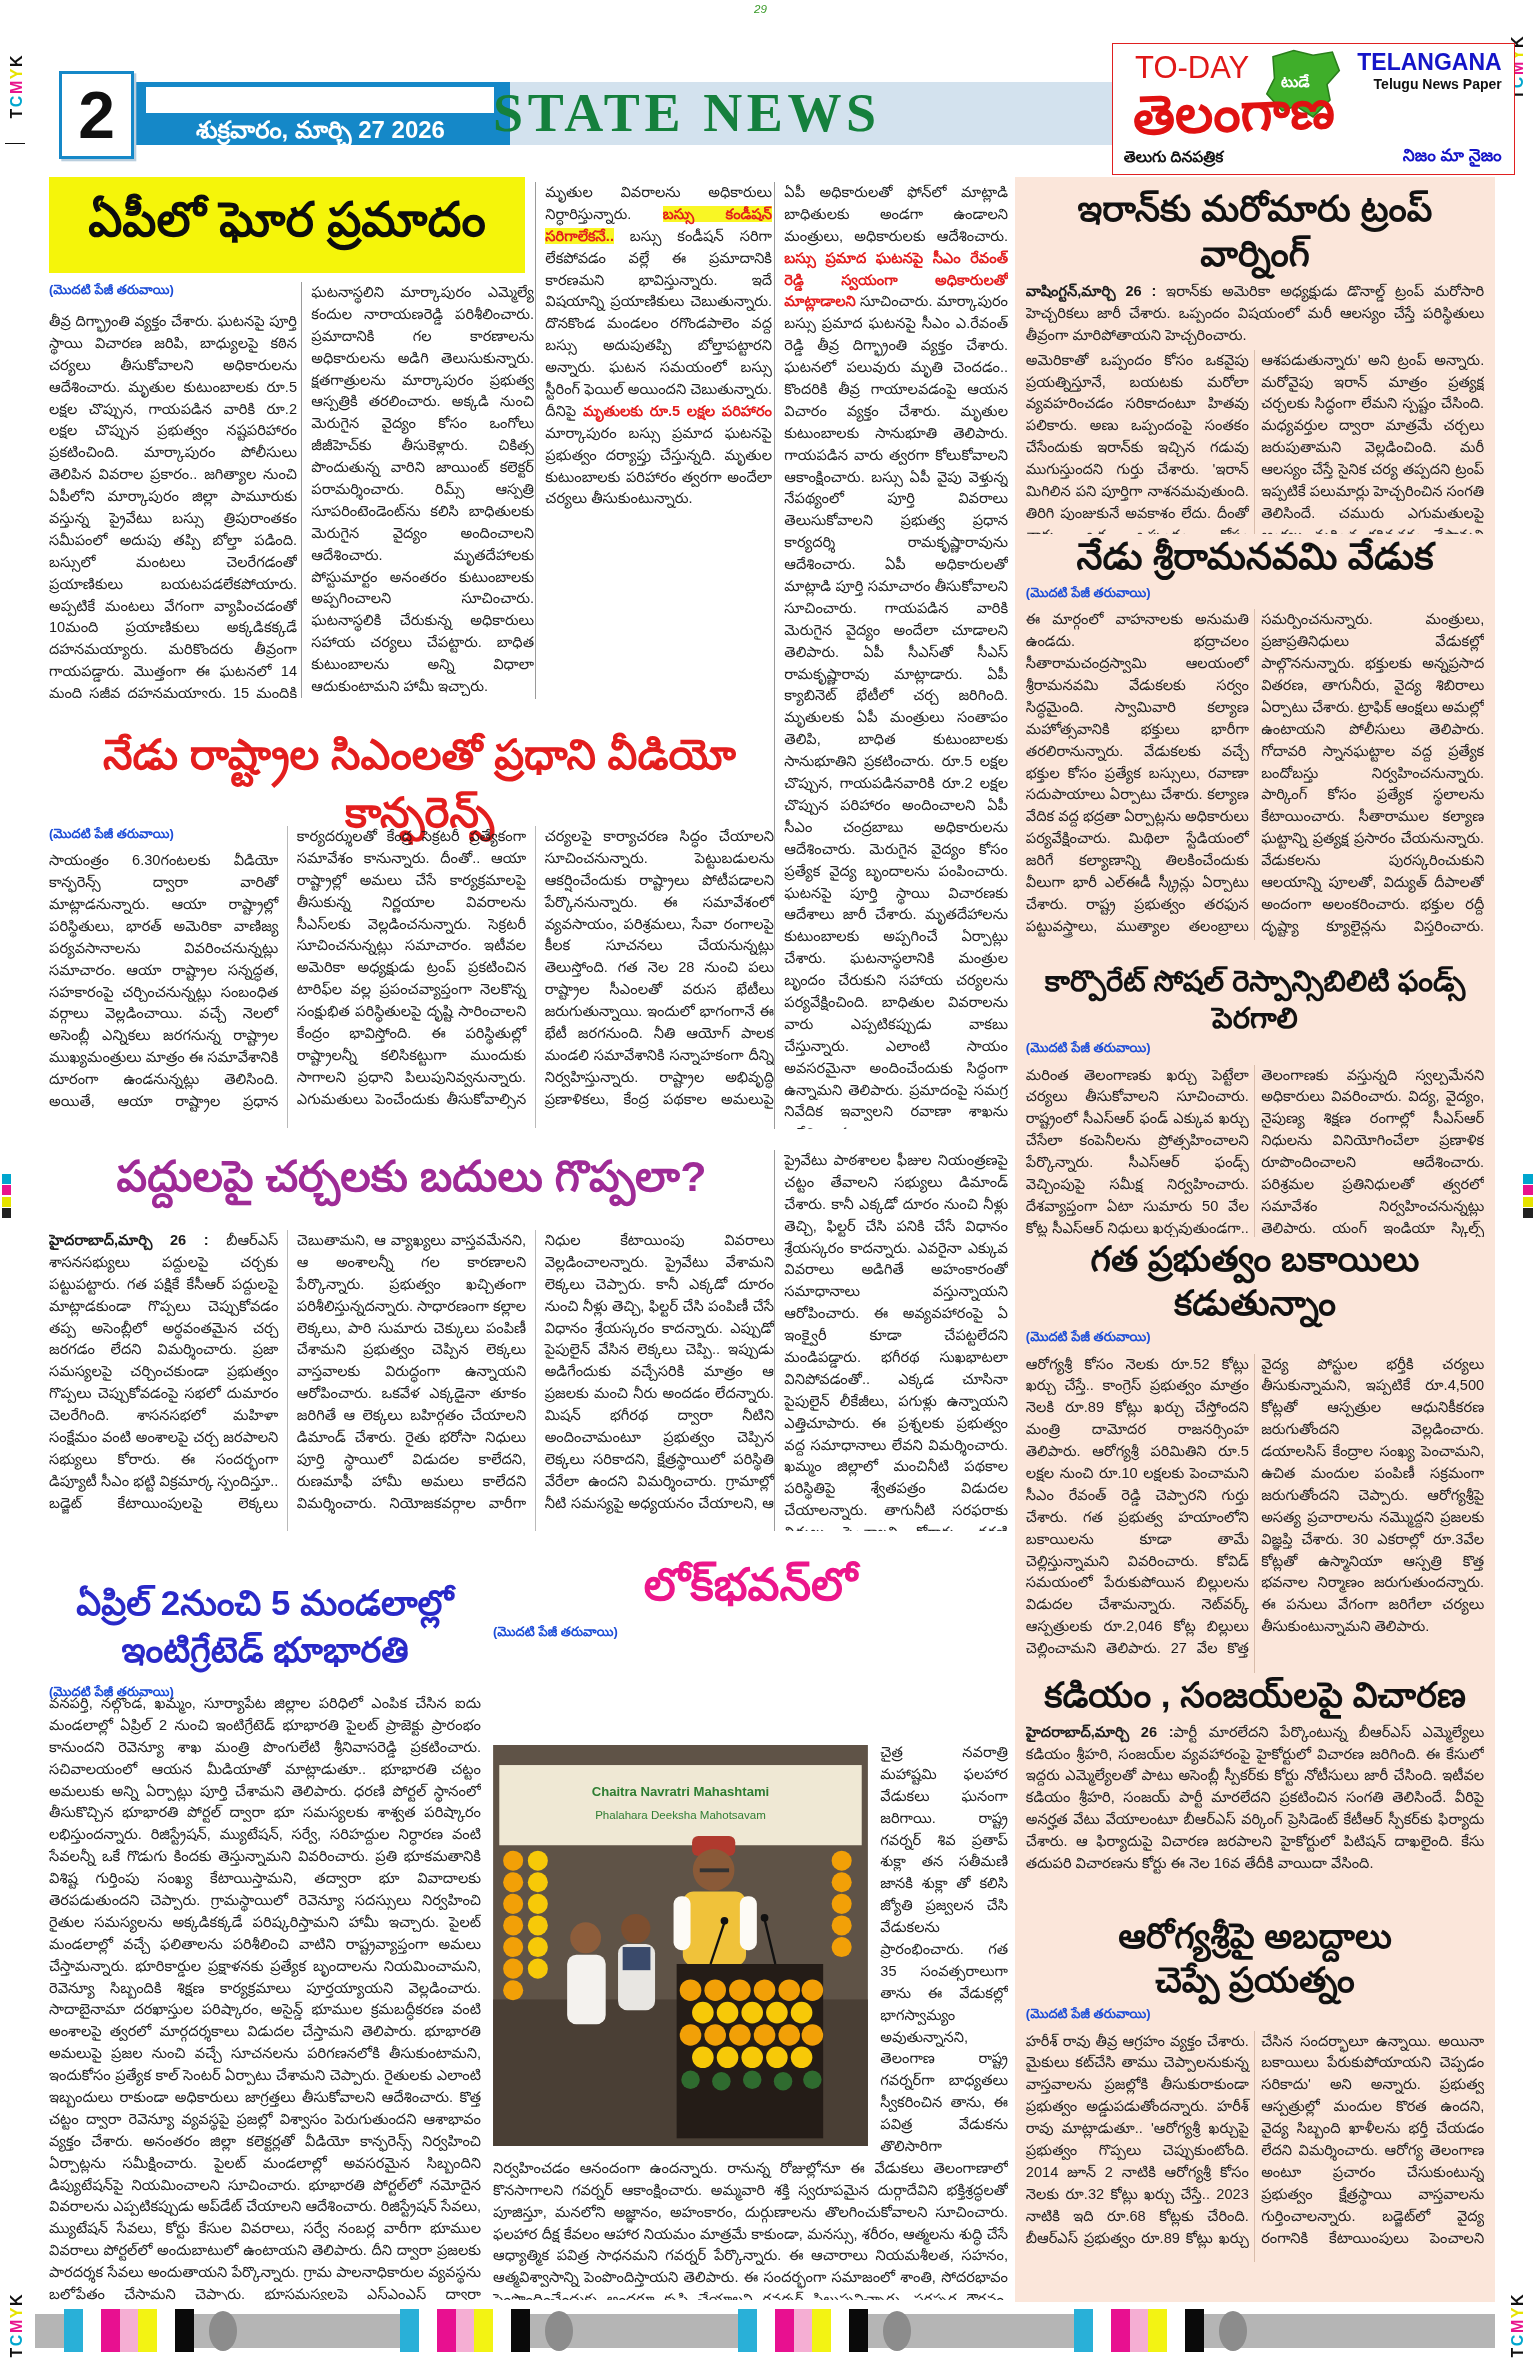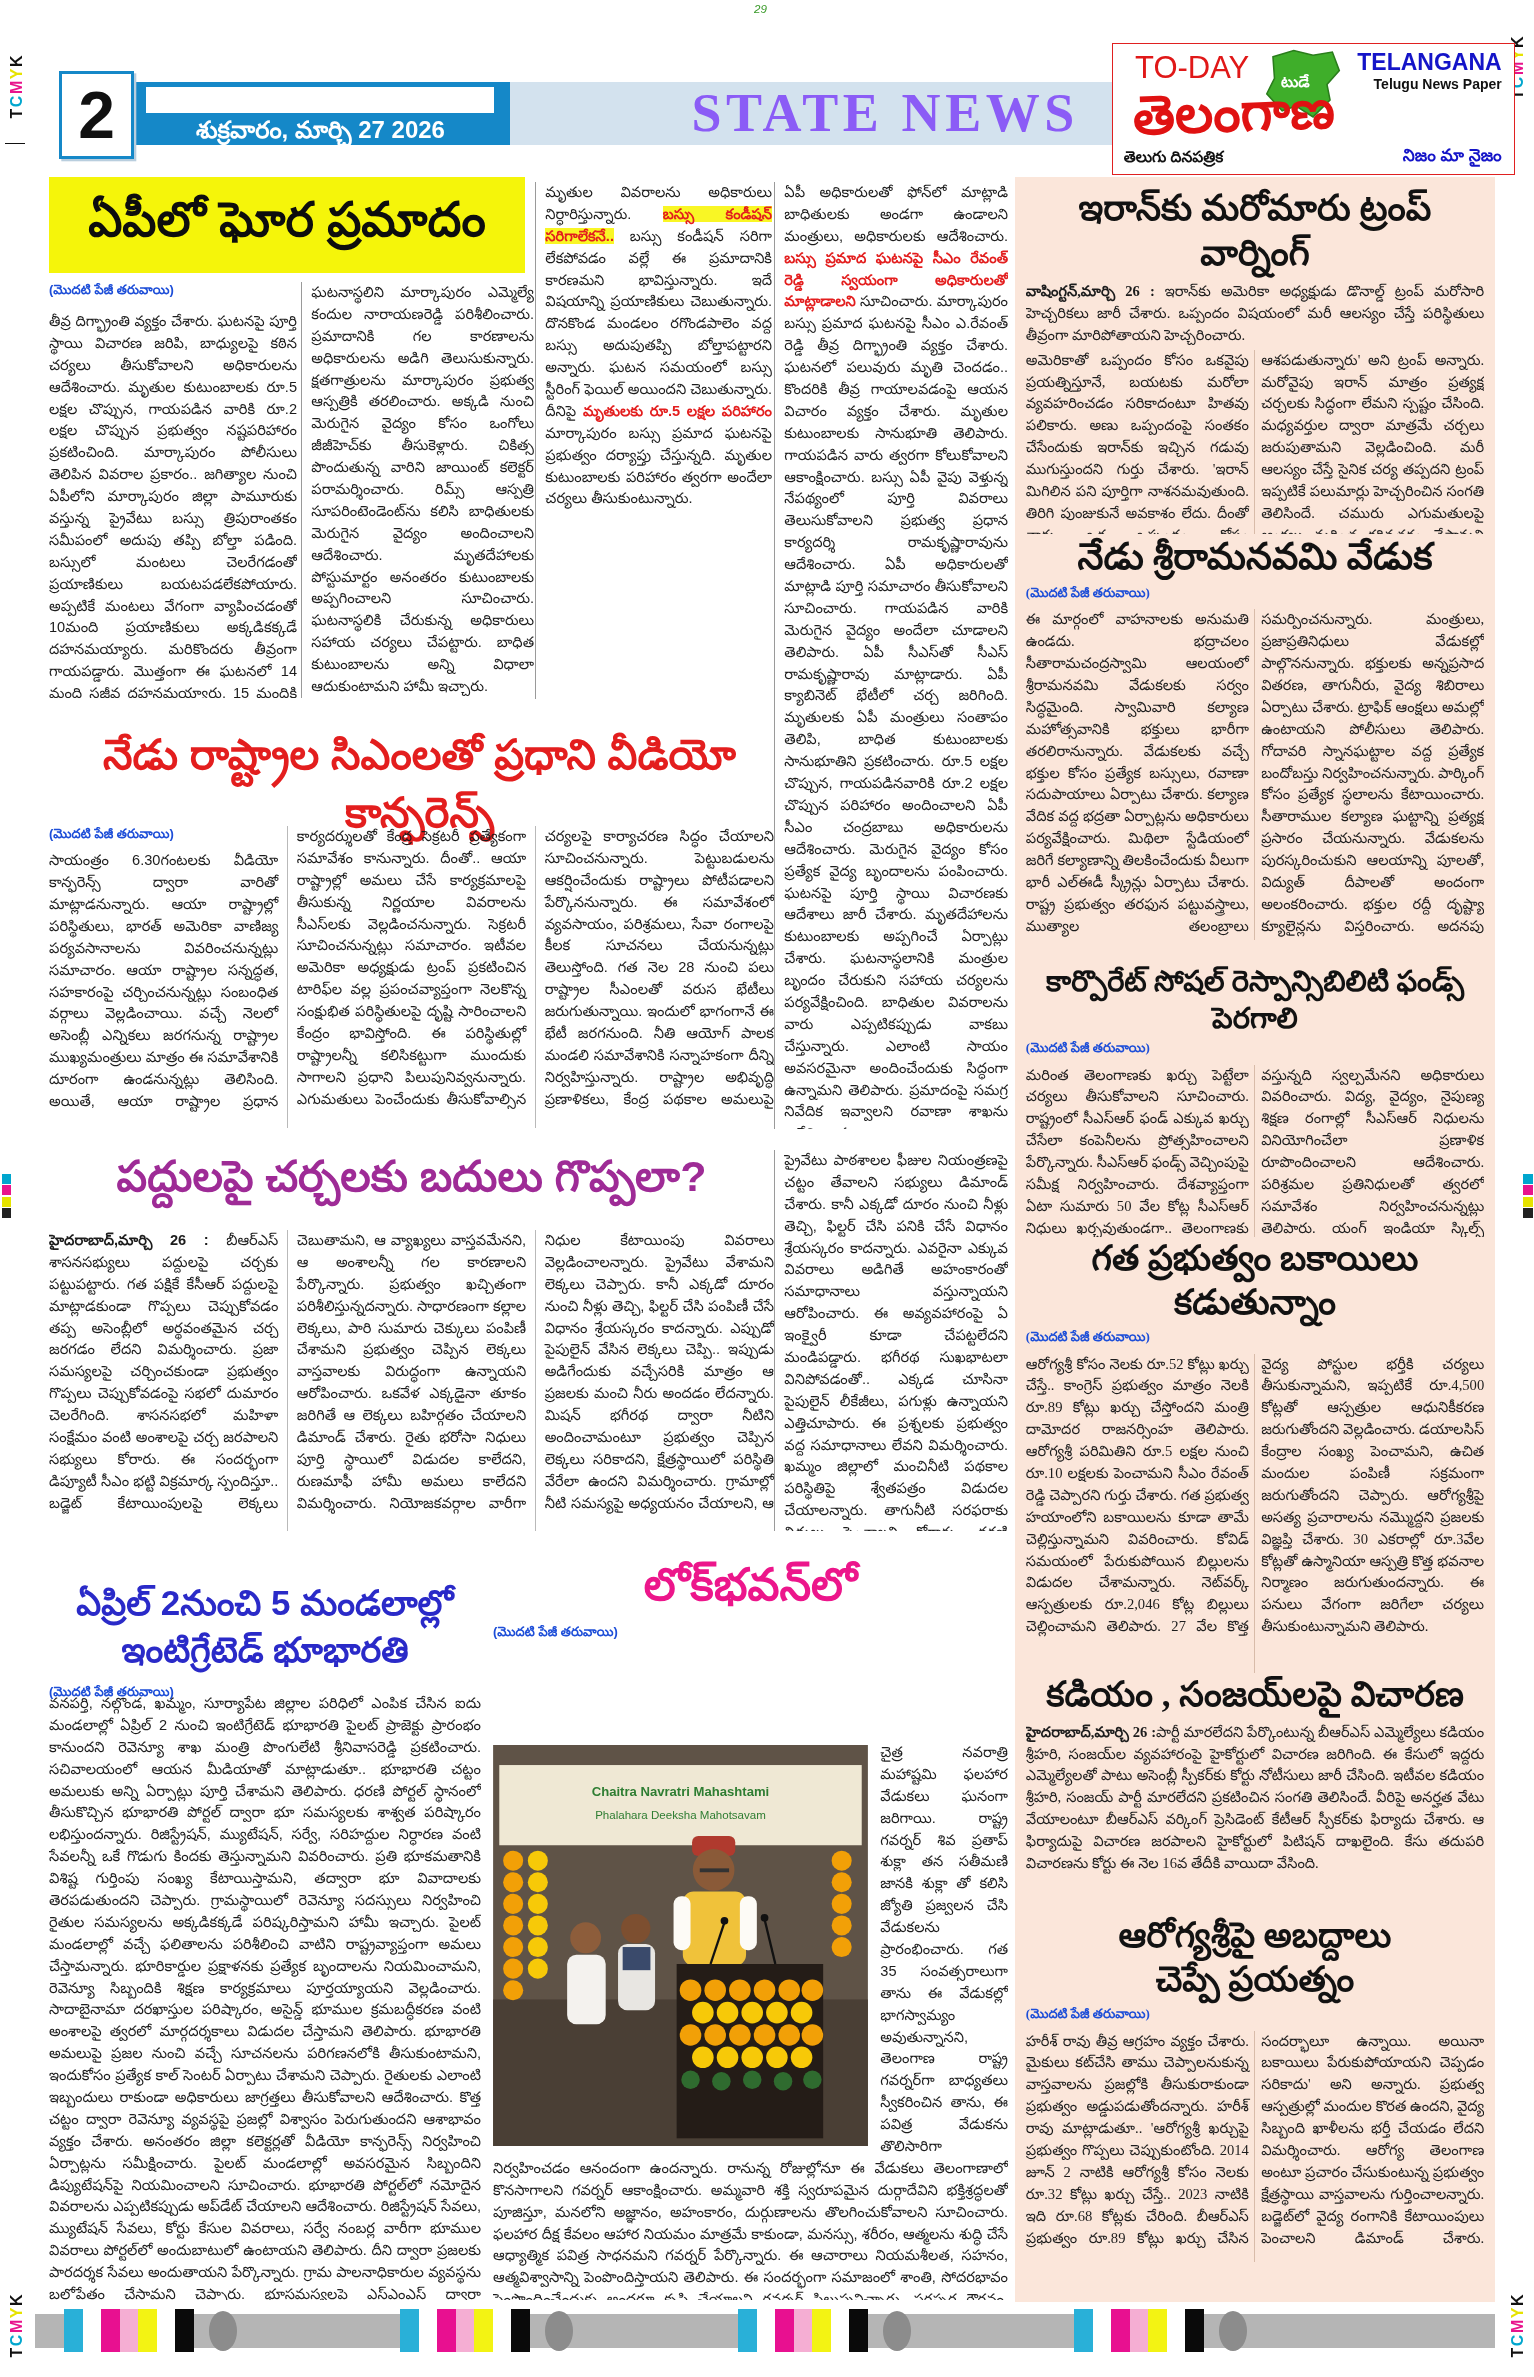--- a/index.html
+++ b/index.html
@@ -15,21 +15,21 @@
   .regmark .rt{color:#111}.regmark .rc{color:#00a6ce}.regmark .rm{color:#e8148c}.regmark .ry{color:#e6e300}.regmark .rk{color:#111}
   .regline{width:20px;border-top:1.5px solid #111;}
   .edge-ticks div{width:9.3px;height:10px;margin:1.5px 0;}
   
   .pgbox{background:#fff;border:3.1px solid #1588c8;box-shadow:2.3px 2.3px 0 #b9cede;display:flex;align-items:center;justify-content:center;}
   .pgnum{font-size:66px;font-weight:bold;color:#111;}
   .blueband{background:#1588c8;}
   .paleband{background:#d3e2ee;}
   .dateslot{background:#fff;}
   .datetxt{color:#fff;font-weight:bold;font-size:24px;text-align:center;}
-  .masthead{font-family:"Liberation Serif","DejaVu Serif",serif;font-size:54px;font-weight:bold;color:#8b5cf6;letter-spacing:4.6px;text-align:right;}
+  .masthead{font-family:"Liberation Serif","DejaVu Serif",serif;font-size:54px;font-weight:bold;color:#15803d;letter-spacing:4.6px;text-align:left;}
   .logo{background:#fff;border:1.5px solid #e02020;}
   .logo .td{position:absolute;left:22px;top:6.2px;color:#e01818;font-weight:normal;font-size:31px;}
   .logo .tg{position:absolute;right:12.3px;top:4.6px;color:#1414c8;font-weight:bold;font-size:23px;}
   .logo .tnp{position:absolute;right:12.3px;top:32px;color:#111;font-weight:bold;font-size:14px;}
   .logo .maplbl{position:absolute;left:168px;top:29px;color:#fff;font-weight:bold;font-size:15.4px;z-index:3;}
   .logo .script{position:absolute;left:20px;top:37px;color:#e01212;font-weight:bold;font-size:54px;transform:rotate(-2deg);z-index:2;}
   .logo .bl{position:absolute;left:10.8px;bottom:4.6px;color:#111;font-weight:bold;font-size:15.4px;}
   .logo .br{position:absolute;right:12.3px;bottom:4.6px;color:#1414c8;font-weight:bold;font-size:17px;}
   .greenmark{color:#3a9a2a;font-size:11.6px;font-style:italic;}
   
@@ -225,21 +225,21 @@
           <circle cx="452" cy="150" r="13"></circle>
           <circle cx="452" cy="178" r="13"></circle>
           <circle cx="452" cy="206" r="13"></circle>
           <circle cx="452" cy="234" r="13"></circle>
           <circle cx="452" cy="262" r="13"></circle>
         </g>
     </svg>
     <div class="body-txt"><span>చైత్ర నవరాత్రి మహాష్టమి ఫలహార వేడుకలు ఘనంగా జరిగాయి. రాష్ట్ర గవర్నర్ శివ ప్రతాప్ శుక్లా తన సతీమణి జానకి శుక్లా తో కలిసి జ్యోతి ప్రజ్వలన చేసి వేడుకలను ప్రారంభించారు. గత 35 సంవత్సరాలుగా తాను ఈ వేడుకల్లో భాగస్వామ్యం అవుతున్నానని, తెలంగాణ రాష్ట్ర గవర్నర్‌గా బాధ్యతలు స్వీకరించిన తాను, ఈ పవిత్ర వేడుకను తొలిసారిగా నిర్వహించడం ఆనందంగా ఉందన్నారు. రానున్న రోజుల్లోనూ ఈ వేడుకలు తెలంగాణాలో కొనసాగాలని గవర్నర్ </span><span>ఆకాంక్షించారు. అమ్మవారి శక్తి స్వరూపమైన దుర్గాదేవిని భక్తిశ్రద్ధలతో పూజిస్తూ, మనలోని అజ్ఞానం, అహంకారం, దుర్గుణాలను తొలగించుకోవాలని సూచించారు. ఫలహార దీక్ష కేవలం ఆహార నియమం మాత్రమే కాకుండా, మనస్సు, శరీరం, ఆత్మలను శుద్ధి చేసే ఆధ్యాత్మిక పవిత్ర సాధనమని గవర్నర్ పేర్కొన్నారు. ఈ ఆచారాలు నియమశీలత, సహనం, ఆత్మవిశ్వాసాన్ని పెంపొందిస్తాయని తెలిపారు. ఈ సందర్భంగా సమాజంలో శాంతి, సోదరభావం పెంపొందించేందుకు అందరూ కృషి చేయాలని గవర్నర్ పిలుపునిచ్చారు. పరస్పర గౌరవం, సహకారం ద్వారా రాష్ట్రాన్ని ప్రగతి పథంలో నడిపించాలని ఆకాంక్షించారు. వేడుకల్లో రాజ్‌భవన్ అధికారులు, సిబ్బంది, పలువురు ప్రముఖులు, భక్తులు పాల్గొన్నారు. అనంతరం గవర్నర్ దంపతులు భక్తులకు ఫలహార ప్రసాదాలను పంపిణీ చేశారు.</span></div>
   </div>
 
-  <div class="abs rail" style="left:1015px;top:177px;width:480px;height:2125px;font-family:Liberation Serif, serif;">
+  <div class="abs rail" style="left:1015px;top:177px;width:480px;height:2125px;">
 
     <div class="rail-sec" style="height:348px;">
       <h3 class="hl-black" style="font-size:36px;">ఇరాన్‌కు మరోమారు ట్రంప్ వార్నింగ్</h3>
       <p class="body-txt" style="margin:3.1px 0;"><span class="dateline">వాషింగ్టన్,మార్చి 26 :</span> <span>ఇరాన్‌కు అమెరికా అధ్యక్షుడు డొనాల్డ్ ట్రంప్ మరోసారి హెచ్చరికలు జారీ చేశారు. ఒప్పందం విషయంలో మరీ ఆలస్యం చేస్తే పరిస్థితులు తీవ్రంగా మారిపోతాయని హెచ్చరించారు.</span></p>
       <div class="cols2 body-txt" style="height:200px;overflow:hidden;">అమెరికాతో ఒప్పందం కోసం ఒకవైపు ప్రయత్నిస్తూనే, బయటకు మరోలా వ్యవహరించడం సరికాదంటూ హితవు పలికారు. అణు ఒప్పందంపై సంతకం చేసేందుకు ఇరాన్‌కు ఇచ్చిన గడువు ముగుస్తుందని గుర్తు చేశారు. 'ఇరాన్ మిగిలిన పని పూర్తిగా నాశనమవుతుంది. తిరిగి పుంజుకునే అవకాశం లేదు. దీంతో వారు ఒక ఒప్పందం కోసం ఆశపడుతున్నారు' అని ట్రంప్ అన్నారు. మరోవైపు ఇరాన్ మాత్రం ప్రత్యక్ష చర్చలకు సిద్ధంగా లేమని స్పష్టం చేసింది. మధ్యవర్తుల ద్వారా మాత్రమే చర్చలు జరుపుతామని వెల్లడించింది. మరీ ఆలస్యం చేస్తే సైనిక చర్య తప్పదని ట్రంప్ ఇప్పటికే పలుమార్లు హెచ్చరించిన సంగతి తెలిసిందే. చమురు ఎగుమతులపై ఆంక్షలు మరింత కఠినతరం చేస్తామని ప్రకటించారు. అమెరికాతో చర్చలు జరుగుతాయో లేదో త్వరలోనే తేలిపోనుందని విశ్లేషకులు అంటున్నారు. ఇరాన్ అధినేత ఖమేనీ మాత్రం అమెరికా బెదిరింపులకు భయపడబోమని, సొంత సామర్థ్యంపై నమ్మకం ఉందని స్పష్టం చేశారు. ఇరు దేశాల మధ్య ఉద్రిక్తతలు కొనసాగుతూనే ఉన్నాయి.</div>
     </div>
 
     <div class="rail-sec" style="height:429px;">
       <h3 class="hl-black" style="font-size:37px;">నేడు శ్రీరామనవమి వేడుక</h3>
       <div class="byline" style="margin:1.5px 0 6.2px 0;">(మొదటి పేజీ తరువాయి)</div>

